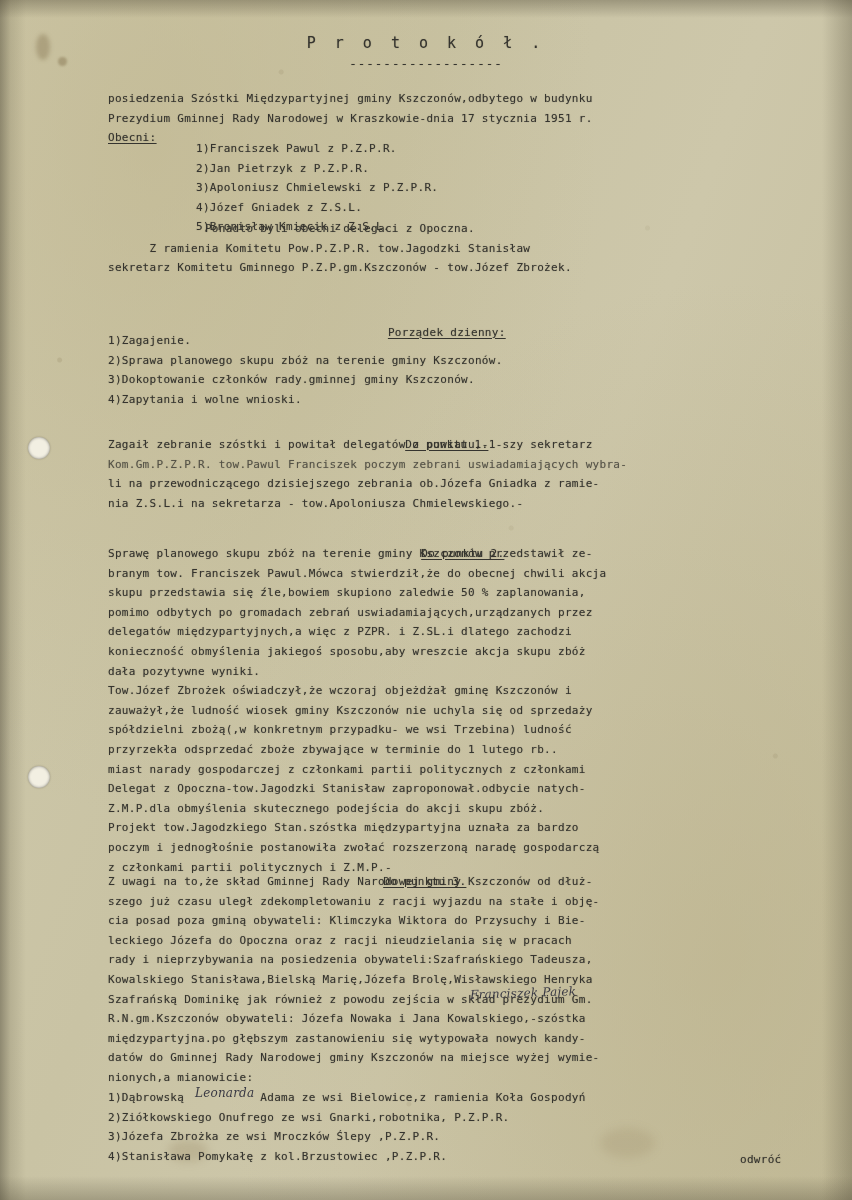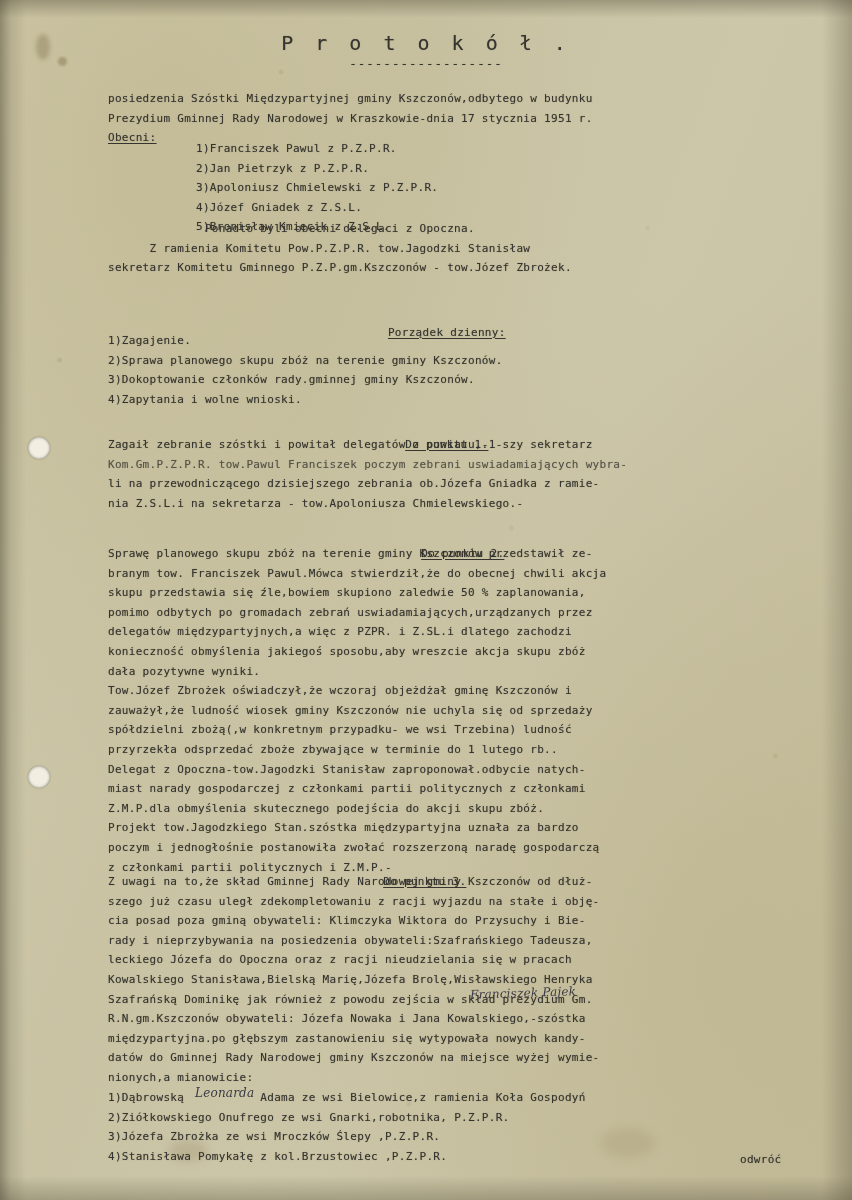--- a/index.html
+++ b/index.html
@@ -78,21 +78,21 @@
     letter-spacing: 0.3px;
     line-height: 19.6px;
     white-space: pre;
     color: #35342f;
     text-shadow: 0 0 1px rgba(60,55,40,0.45);
   }
   .ul { text-decoration: underline; text-underline-offset: 2px; text-align: center; }
   .ctr { text-align: center; }
 
   .title {
-    font-size: 20px;
+    font-size: 15px;
     letter-spacing: 5px;
     text-align: center;
   }
   .dashes {
     text-align: center;
     letter-spacing: 1px;
     font-size: 12.5px;
   }
   .blk { position: absolute; }
   .hand {
@@ -186,39 +186,39 @@
     <div class="line">branym tow. Franciszek Pawul.Mówca stwierdził,że do obecnej chwili akcja</div>
     <div class="line">skupu przedstawia się źle,bowiem skupiono zaledwie 50 % zaplanowania,</div>
     <div class="line">pomimo odbytych po gromadach zebrań uswiadamiających,urządzanych przez</div>
     <div class="line">delegatów międzypartyjnych,a więc z PZPR. i Z.SL.i dlatego zachodzi</div>
     <div class="line">konieczność obmyślenia jakiegoś sposobu,aby wreszcie akcja skupu zbóż</div>
     <div class="line">dała pozytywne wyniki.</div>
     <div class="line">Tow.Józef Zbrożek oświadczył,że wczoraj objeżdżał gminę Kszczonów i</div>
     <div class="line">zauważył,że ludność wiosek gminy Kszczonów nie uchyla się od sprzedaży</div>
     <div class="line">spółdzielni zbożą(,w konkretnym przypadku- we wsi Trzebina) ludność</div>
     <div class="line">przyrzekła odsprzedać zboże zbywające w terminie do 1 lutego rb..</div>
+    <div class="line">miast narady gospodarczej z członkami partii politycznych z członkami</div>
     <div class="line">Delegat z Opoczna-tow.Jagodzki Stanisław zaproponował.odbycie natych-</div>
-    <div class="line">miast narady gospodarczej z członkami partii politycznych z członkami</div>
     <div class="line">Z.M.P.dla obmyślenia skutecznego podejścia do akcji skupu zbóż.</div>
     <div class="line">Projekt tow.Jagodzkiego Stan.szóstka międzypartyjna uznała za bardzo</div>
     <div class="line">poczym i jednogłośnie postanowiła zwołać rozszerzoną naradę gospodarczą</div>
     <div class="line">z członkami partii politycznych i Z.M.P.-</div>
   </div>
 
   <div class="blk" style="left:0; top:852px; width:808px;">
     <div class="line ctr">
       <span class="ul">Do punktu 3.</span>
     </div>
   </div>
   <div class="blk" style="left:108px; top:872px;">
     <div class="line">Z uwagi na to,że skład Gminnej Rady Narodowej gminy Kszczonów od dłuż-</div>
     <div class="line">szego już czasu uległ zdekompletowaniu z racji wyjazdu na stałe i obję-</div>
     <div class="line">cia posad poza gminą obywateli: Klimczyka Wiktora do Przysuchy i Bie-</div>
+    <div class="line">leckiego Józefa do Opoczna oraz z racji nieudzielania się w pracach</div>
     <div class="line">rady i nieprzybywania na posiedzenia obywateli:Szafrańskiego Tadeusza,</div>
-    <div class="line">leckiego Józefa do Opoczna oraz z racji nieudzielania się w pracach</div>
     <div class="line">Kowalskiego Stanisława,Bielską Marię,Józefa Brolę,Wisławskiego Henryka</div>
     <div class="line">Szafrańską Dominikę jak również z powodu zejścia w skład prezydium Gm.</div>
     <div class="line">R.N.gm.Kszczonów obywateli: Józefa Nowaka i Jana Kowalskiego,-szóstka</div>
     <div class="line">międzypartyjna.po głębszym zastanowieniu się wytypowała nowych kandy-</div>
     <div class="line">datów do Gminnej Rady Narodowej gminy Kszczonów na miejsce wyżej wymie-</div>
     <div class="line">nionych,a mianowicie:</div>
   </div>
 
   <div class="blk" style="left:108px; top:1088px;">
     <div class="line">1)Dąbrowską           Adama ze wsi Bielowice,z ramienia Koła Gospodyń</div>

